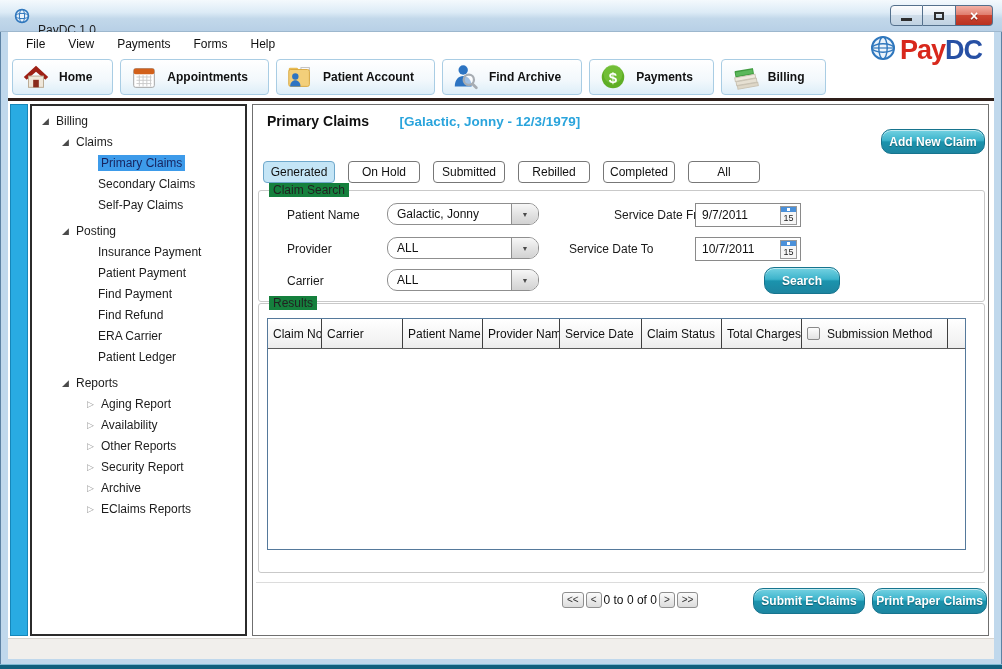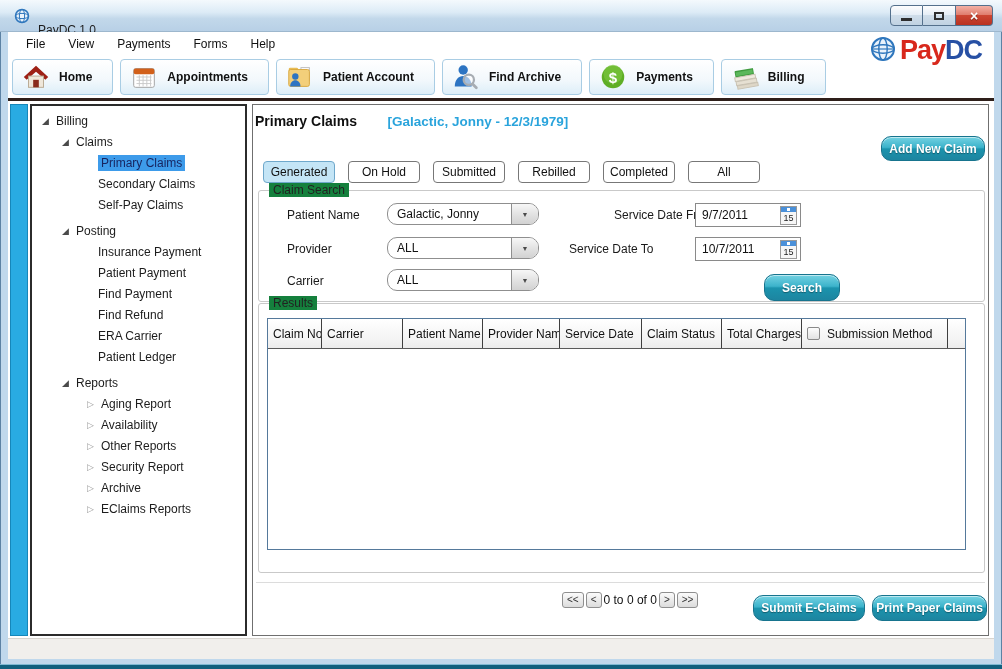--- a/index.html
+++ b/index.html
@@ -25,21 +25,21 @@
   .glyph-box { width:10px; height:8px; border:2px solid #2e2e2e; background:transparent; }
   .glyph-x { color:#fff; font-weight:bold; font-size:14px; line-height:14px; text-shadow:0 1px 1px rgba(0,0,0,.4); }
 
   
   .appbody { position:absolute; left:8px; top:32px; width:986px; height:606px; background:#ffffff; }
 
   .menubar { position:absolute; left:0; top:0; width:986px; height:24px; background:#fff; display:flex; align-items:center; }
   .menu-item { font-size:12px; color:#111; padding:3px 9px; margin-left:5px; cursor:default; }
   .menu-item:first-child { margin-left:9px; }
 
-  .logo { position:absolute; top:3px; right:12px; display:flex; align-items:flex-end; z-index:5; }
+  .logo { position:absolute; top:3px; right:12px; display:flex; align-items:flex-start; z-index:5; }
   .logo-pay { font-size:27px; font-weight:800; color:#d8281c; letter-spacing:-1px; margin-left:4px; }
   .logo-dc  { font-size:27px; font-weight:800; color:#2750a4; letter-spacing:-1px; }
 
   .toolbar { position:absolute; left:0; top:24px; width:986px; height:42px; display:flex; align-items:center; padding-left:4px; }
   .tbtn { height:36px; margin-right:7px; display:flex; align-items:center; padding:0 20px 0 8px;
     border:1px solid #a9cde4; border-radius:4px;
     background:linear-gradient(180deg,#ffffff 0%,#f2f8fc 60%,#ddeef8 100%); cursor:pointer; }
   .tbtn .ticon { width:30px; height:30px; margin-right:8px; }
   .tbtn .tlabel { font-size:12px; font-weight:bold; color:#111; white-space:nowrap; }
 
@@ -55,29 +55,29 @@
   .trow .arr.col { color:#9a9a9a; font-size:9px; }
   .lvl0 { padding-left:10px; }
   .lvl1 { padding-left:30px; }
   .lvl2-leaf { padding-left:66px; }
   .lvl2-col { padding-left:55px; }
   .gap-top { margin-top:5px; }
   .tl.sel { background:#3d9bea; color:#17245f; padding:1px 3px; }
 
   .mainpanel { position:absolute; left:244px; top:3px; width:737px; height:532px; background:#fff; border:1px solid #6f6f6f; }
 
-  .page-header { position:absolute; left:2px; top:7px; white-space:nowrap; }
+  .page-header { position:absolute; left:14px; top:7px; white-space:nowrap; }
   .page-title { font-size:14px; font-weight:bold; color:#101010; }
   .patient-ctx { font-size:13.5px; font-weight:bold; color:#2aa4dc; margin-left:26px; }
 
   .btn-teal { position:absolute; display:flex; align-items:center; justify-content:center;
     color:#fff; font-weight:bold; font-size:12px; text-shadow:0 1px 1px rgba(0,0,0,.35);
     border:1px solid #17748e; border-radius:10px; cursor:pointer;
     background:linear-gradient(180deg,#74d2e2 0%,#3cb3cb 45%,#1b93ad 52%,#1d85a0 100%);
-    box-shadow:inset 0 1px 0 rgba(255,255,255,.55); white-space:nowrap;margin-top:7px; }
+    box-shadow:inset 0 1px 0 rgba(255,255,255,.55); white-space:nowrap; }
   .add-new { left:628px; top:24px; width:104px; height:25px; }
 
   .tabs { position:absolute; left:10px; top:56px; display:flex; }
   .tab { width:72px; height:22px; margin-right:13px; border:1px solid #777; border-radius:4px;
     background:#fff; font-size:12px; color:#111; display:flex; align-items:center; justify-content:center; cursor:pointer; }
   .tab.selected { background:#c4e5f6; border-color:#6fa8cb; }
 
   .groupbox { position:absolute; border:1px solid #c9c9c9; border-radius:3px; }
   .legend { position:absolute; top:-8px; left:10px; background:#15803d; padding:0 4px; font-size:12px; color:#222; }
   .gb-search { left:5px; top:85px; width:727px; height:112px; }

